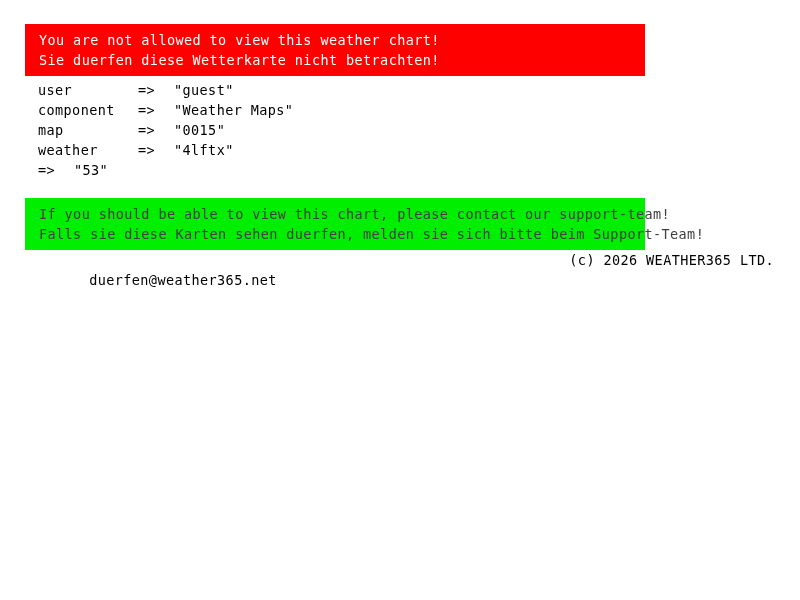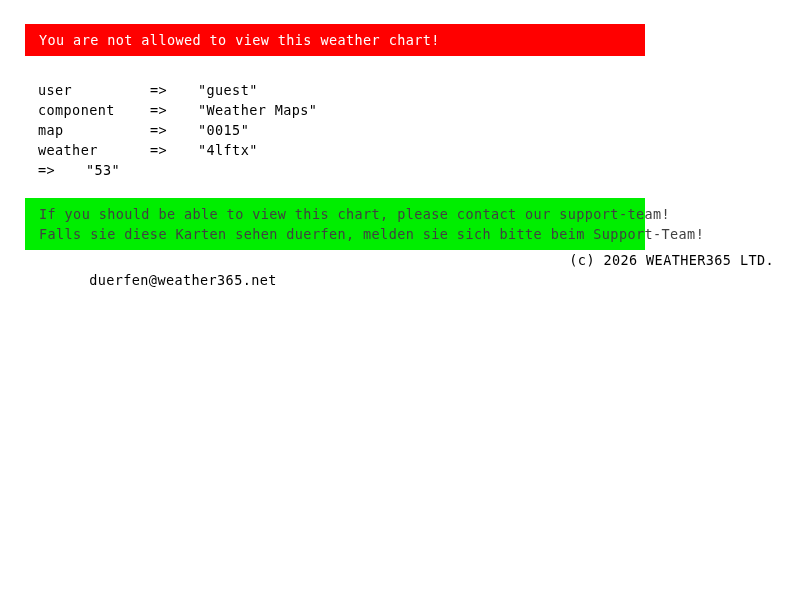--- a/index.html
+++ b/index.html
@@ -48,21 +48,20 @@
     position: absolute;
     left: 38px;
     top: 80px;
   }
   .param-row {
     display: flex;
     line-height: 20px;
     white-space: pre;
     font-size: 13.5px;
     letter-spacing: 0.4px;
-    gap: 12px;
   }
   .param-key {
     width: 100px;
     display: inline-block;
   }
   .param-arrow {
     width: 36px;
     display: inline-block;
   }
   .param-value {
@@ -85,20 +84,21 @@
     text-decoration: none;
   }
 </style>
 </head>
 <body>
 
 <div class="page">
 
   <div class="banner banner-error">
     <div class="banner-line">You are not allowed to view this weather chart!</div>
+    <div class="banner-line">Sie duerfen diese Wetterkarte nicht betrachten!</div>
   </div>
 
   <div class="params">
     <div class="param-row">
       <span class="param-key">user</span>
       <span class="param-arrow">=&gt;</span>
       <span class="param-value">"guest"</span>
     </div>
     <div class="param-row">
       <span class="param-key">component</span>

